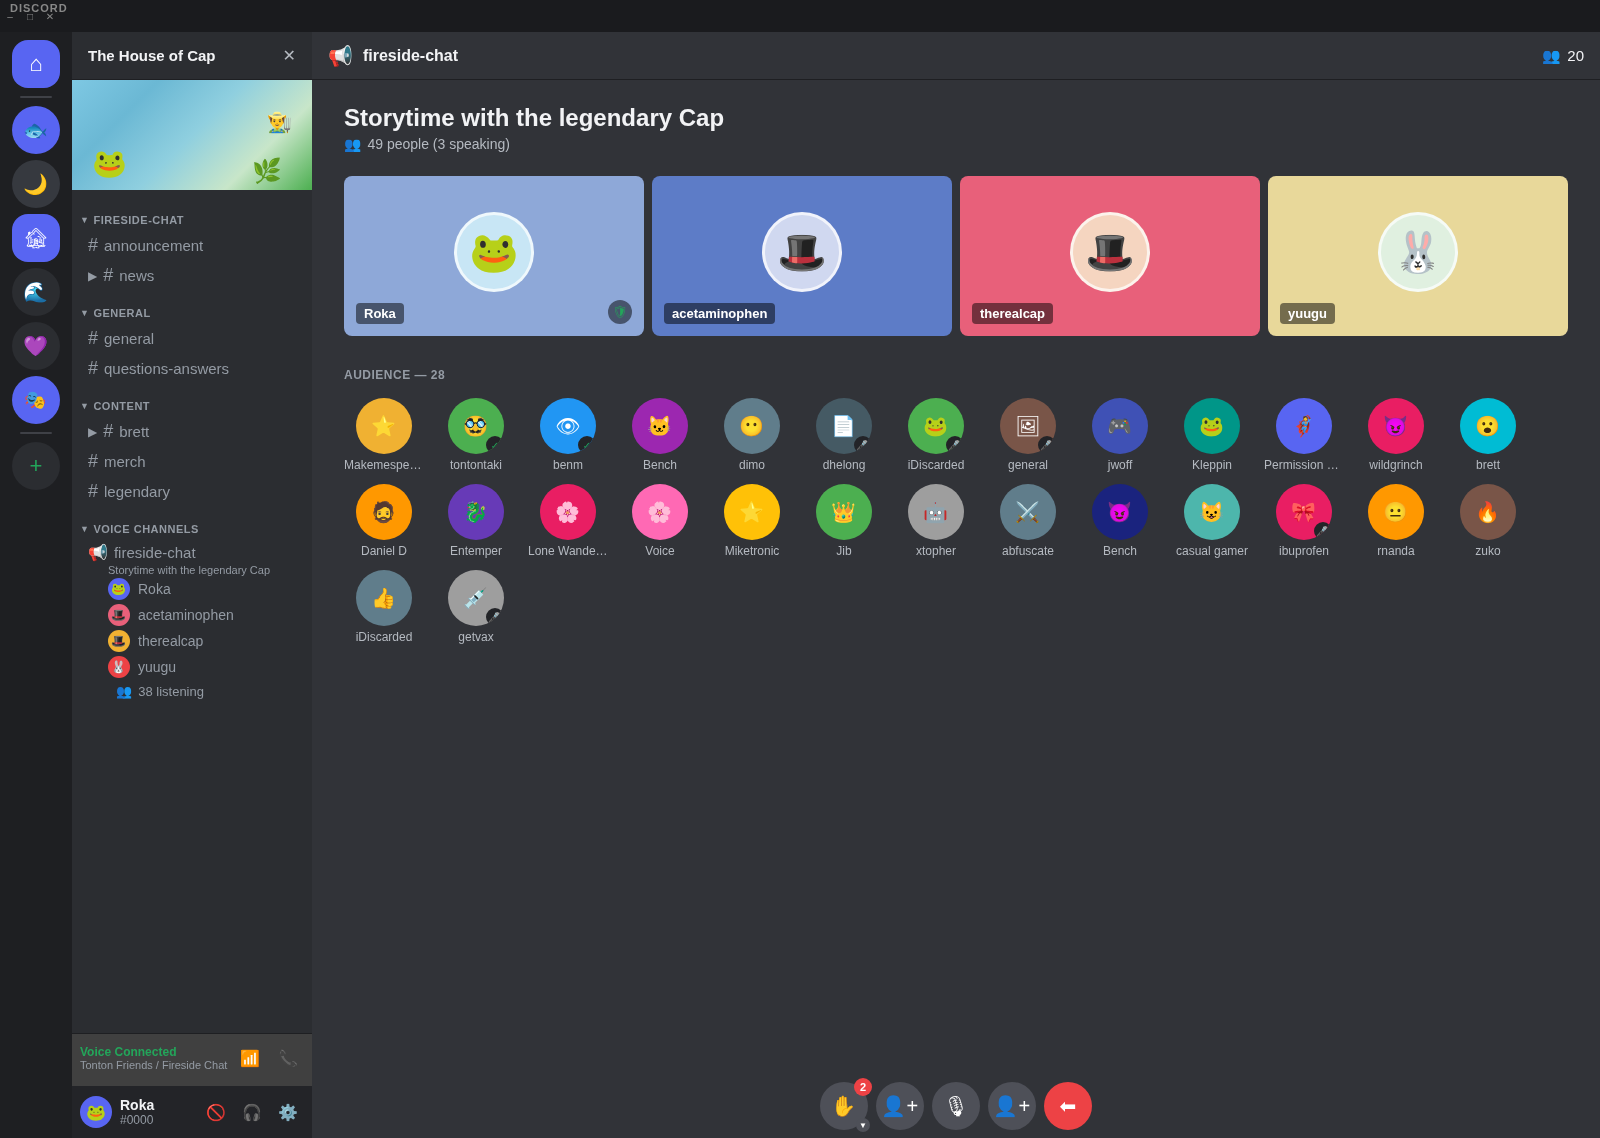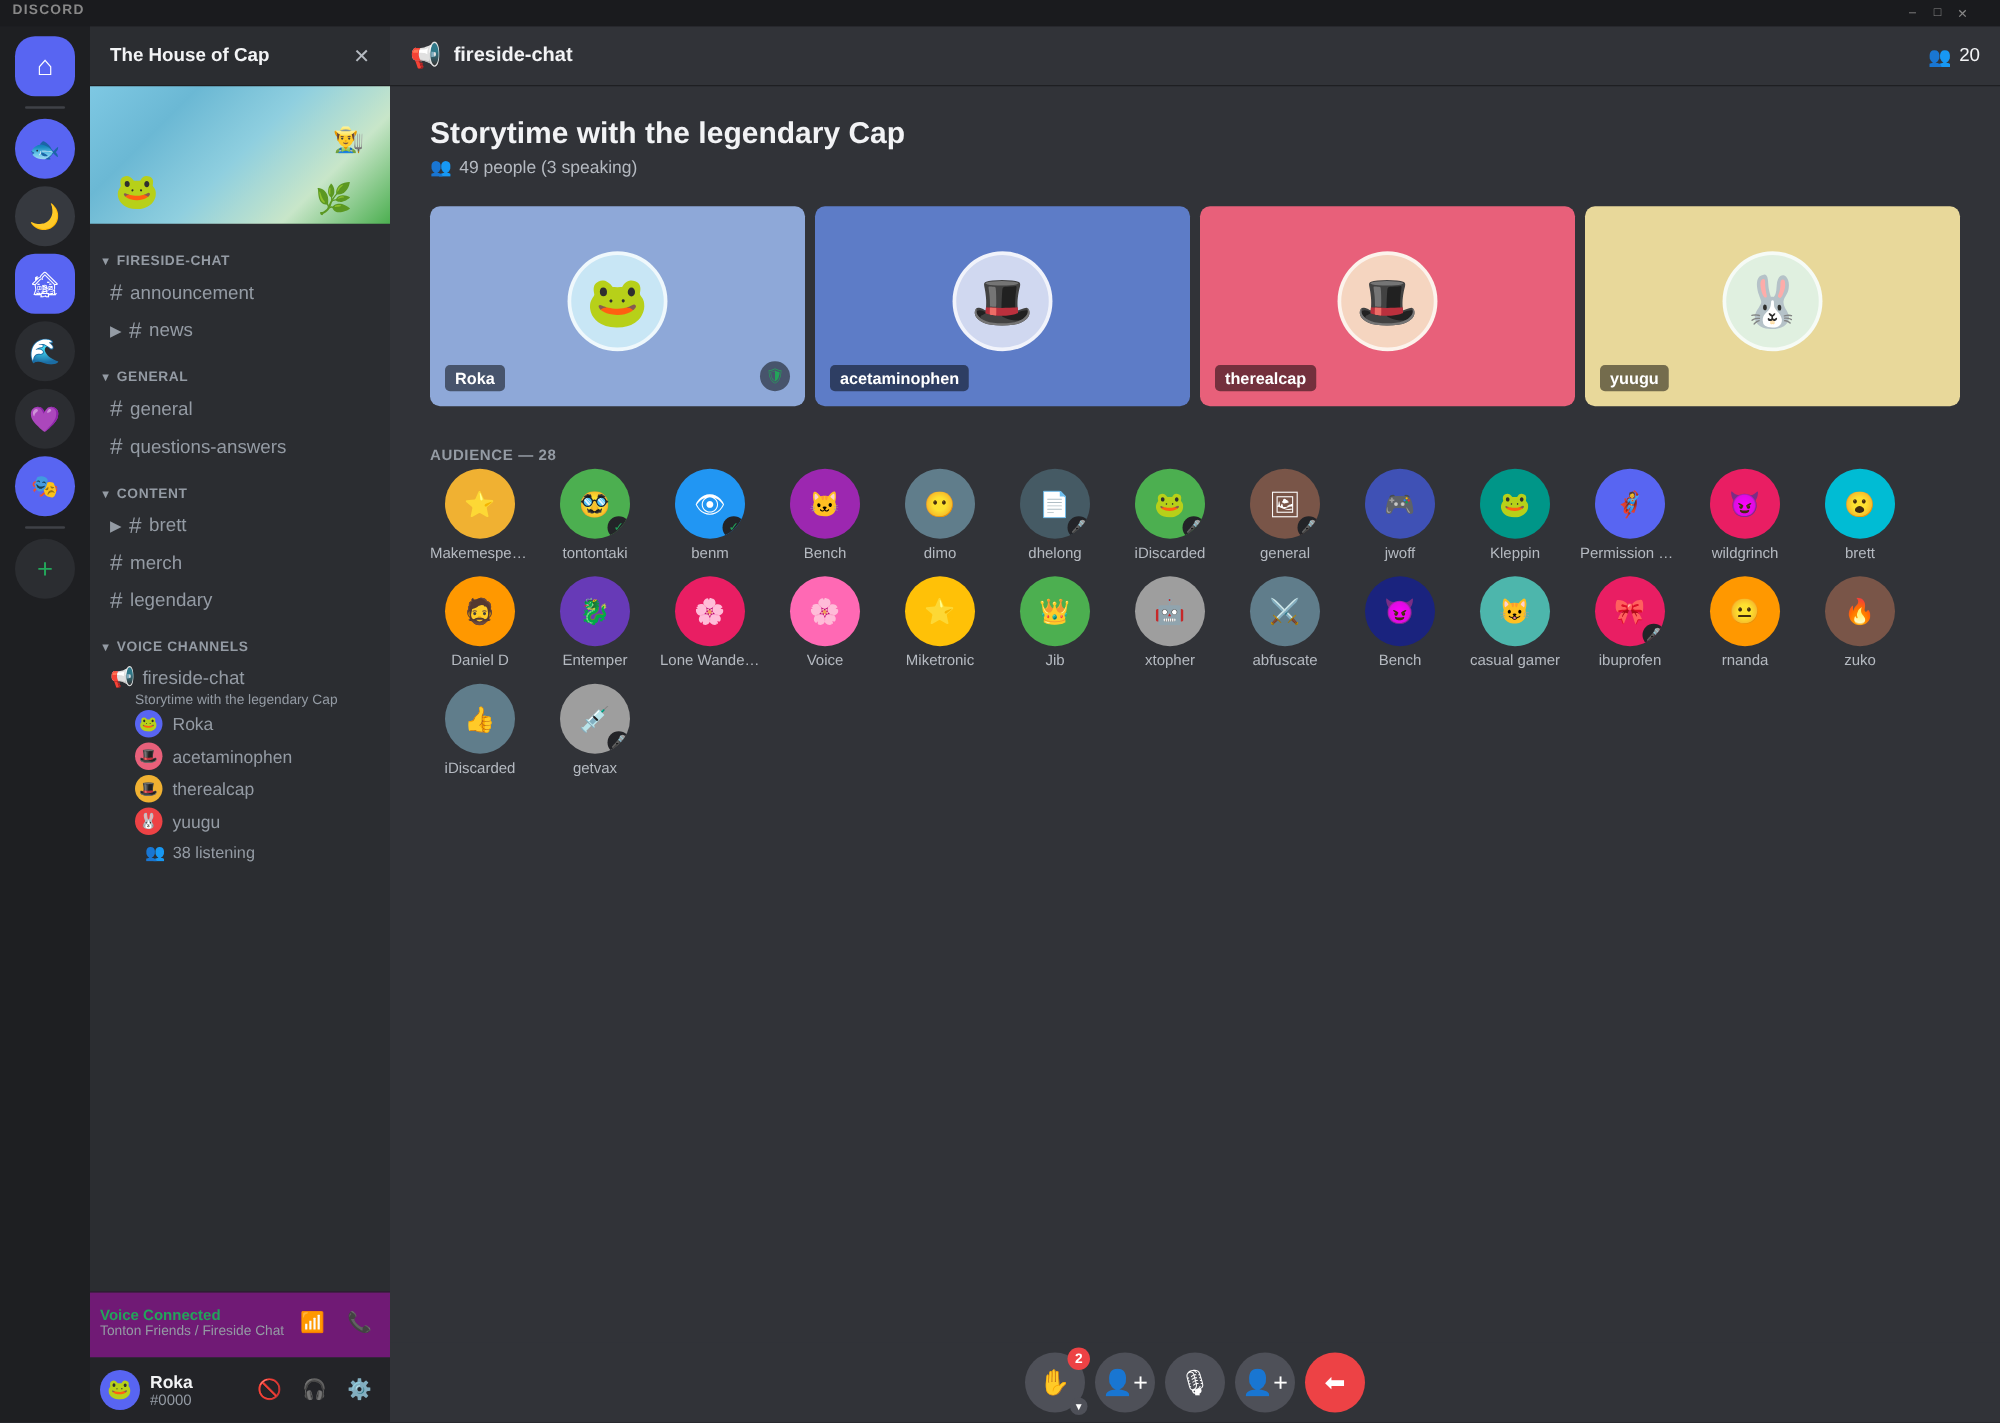--- a/index.html
+++ b/index.html
@@ -8,26 +8,26 @@
       background: #1e1f22;
       color: #dcddde;
       width: 1600px;
       height: 1138px;
       overflow: hidden;
       display: flex;
       flex-direction: column;
     }
     
     .title-bar {
-      height: 21px;
+      height: 32px;
       background: #1a1b1e;
       display: flex;
       align-items: center;
-      justify-content: flex-end;
-      padding: 0 24px;
+      justify-content: flex-start;
+      padding: 0 4px;
       gap: 8px;
       flex-shrink: 0;
     }
     .title-bar-btn {
       width: 12px; height: 12px;
       color: #888;
       font-size: 10px;
       cursor: pointer;
       display: flex; align-items: center; justify-content: center;
     }
@@ -211,21 +211,21 @@
     .user-bar-btn {
       width: 32px; height: 32px;
       border-radius: 4px;
       display: flex; align-items: center; justify-content: center;
       cursor: pointer;
       color: #b5bac1;
       font-size: 16px;
     }
     .voice-connected-bar {
       padding: 8px;
-      background: #701a75;
+      background: #404040;
       border-top: 1px solid #1e1f22;
     }
     .voice-connected-text {
       font-size: 12px;
       color: #23a55a;
       font-weight: 600;
     }
     .voice-connected-sub {
       font-size: 11px;
       color: #949ba4;
@@ -343,21 +343,21 @@
       font-size: 12px;
       color: #23a55a;
     }
     
     .audience-header {
       font-size: 12px;
       font-weight: 700;
       text-transform: uppercase;
       color: #949ba4;
       letter-spacing: 0.5px;
-      margin-bottom: 4px;
+      margin-bottom: 16px;
     }
     .audience-grid {
       display: flex;
       flex-wrap: wrap;
       gap: 12px;
     }
     .audience-member {
       display: flex;
       flex-direction: column;
       align-items: center;

